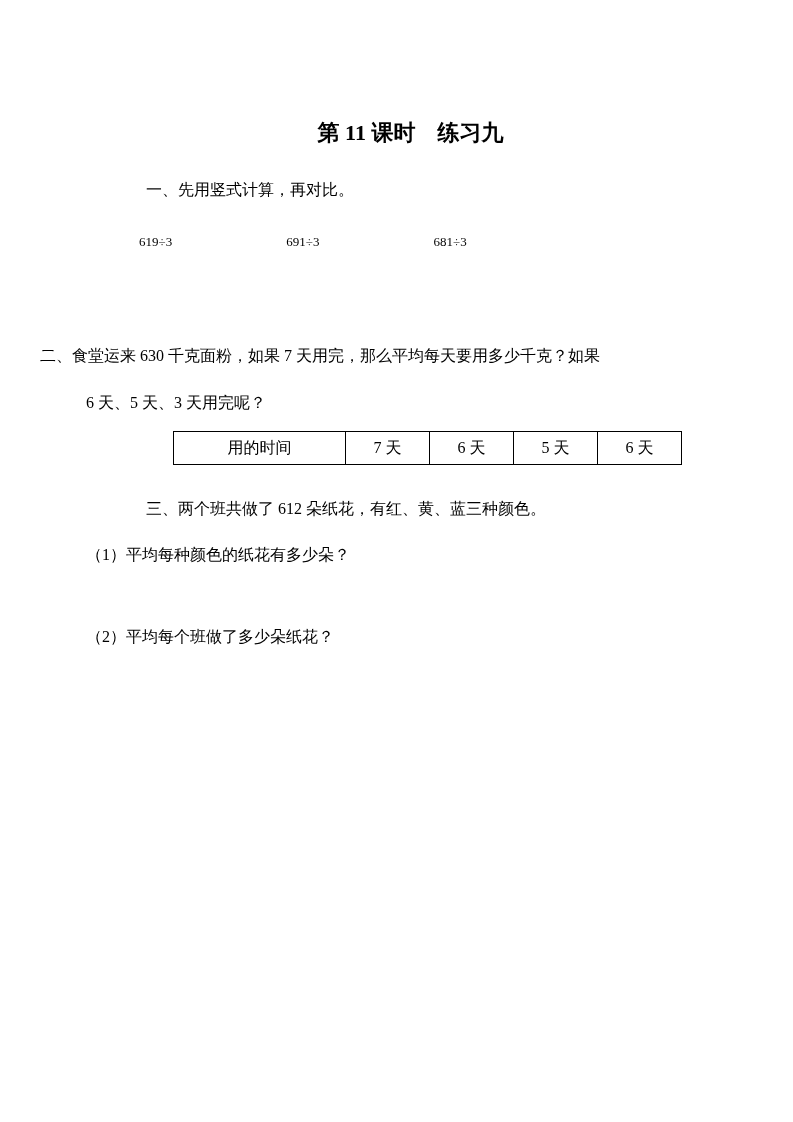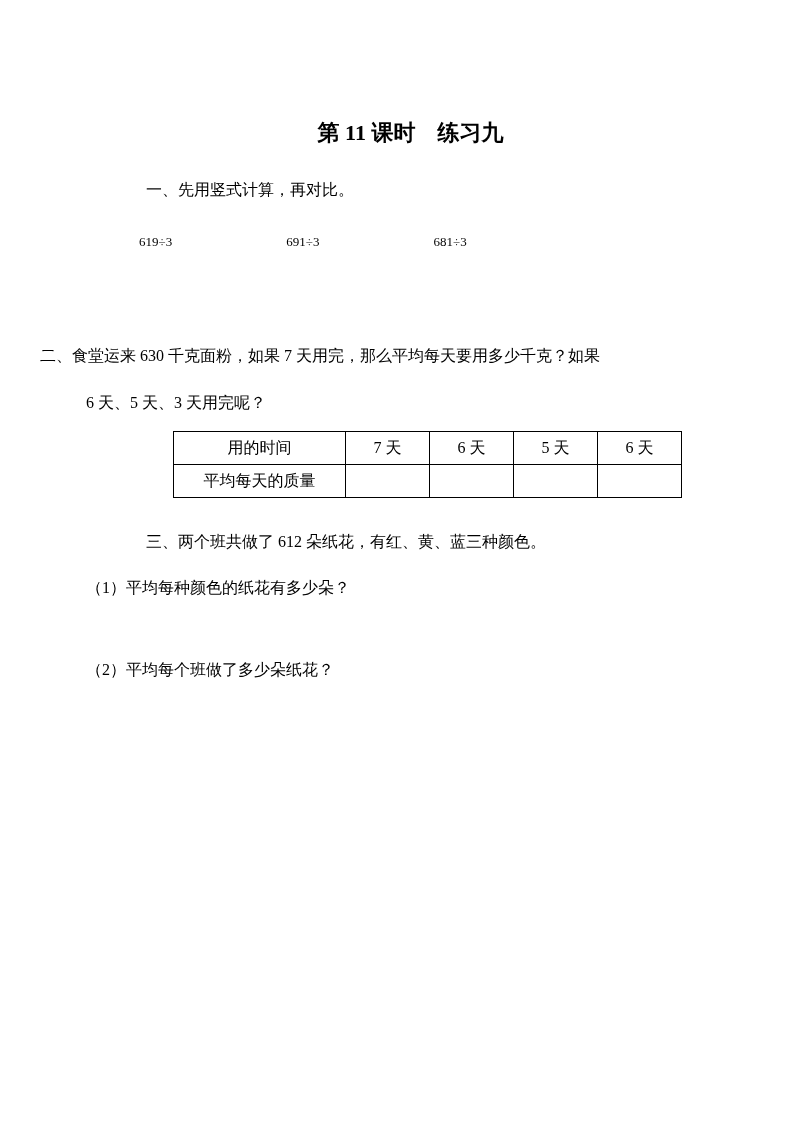--- a/index.html
+++ b/index.html
@@ -74,27 +74,20 @@
 
   <table class="usage">
     <tbody>
       <tr>
         <td class="col-label">用的时间</td>
         <td class="col-day">7 天</td>
         <td class="col-day">6 天</td>
         <td class="col-day">5 天</td>
         <td class="col-day">6 天</td>
       </tr>
-      <tr>
-        <td class="col-label">平均每天的质量</td>
-        <td class="col-day"></td>
-        <td class="col-day"></td>
-        <td class="col-day"></td>
-        <td class="col-day"></td>
-      </tr>
     </tbody>
   </table>
 
   <div class="line sec-line sec3-line">三、两个班共做了 612 朵纸花，有红、黄、蓝三种颜色。</div>
   <div class="line sec-line indent q1">（1）平均每种颜色的纸花有多少朵？</div>
   <div class="line sec-line indent q2">（2）平均每个班做了多少朵纸花？</div>
 
 </div>
 
 </body></html>

